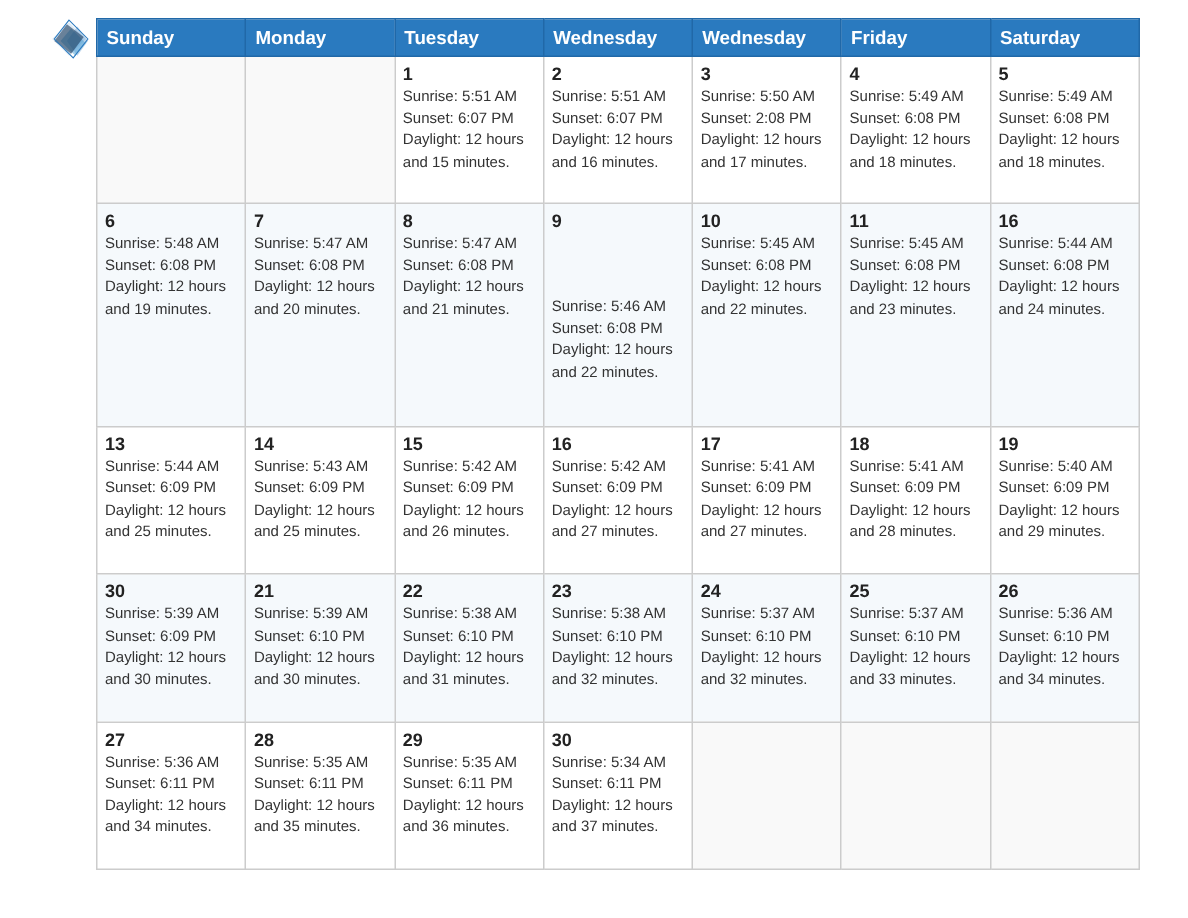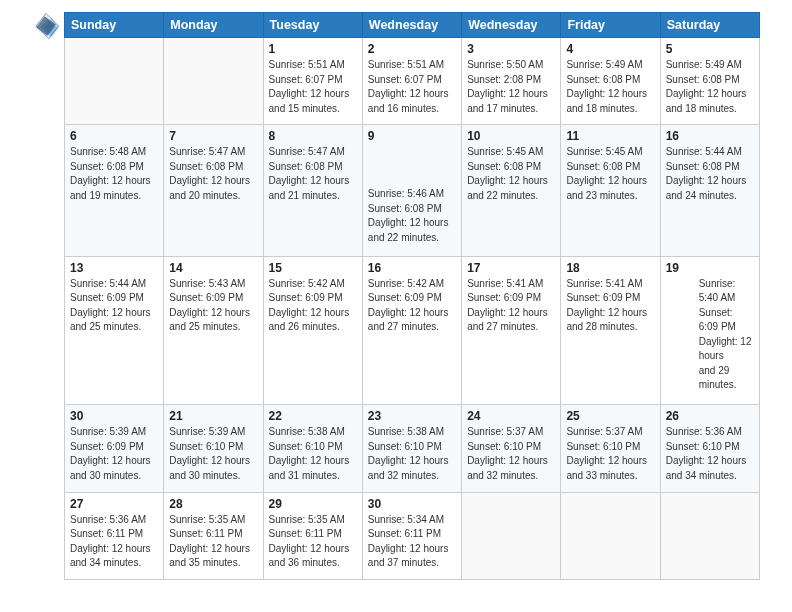--- a/index.html
+++ b/index.html
@@ -265,21 +265,21 @@
           </td>
           <td>
             <span class="day-num">18</span>
             <div class="day-info" style="white-space: pre-line;">Sunrise: 5:41 AM
 Sunset: 6:09 PM
 Daylight: 12 hours
 and 28 minutes.</div>
           </td>
           <td>
             <span class="day-num">19</span>
-            <div class="day-info" style="white-space: pre-line; margin-left: 33px;">Sunrise: 5:40 AM
+            <div class="day-info" style="white-space: pre-line;">Sunrise: 5:40 AM
 Sunset: 6:09 PM
 Daylight: 12 hours
 and 29 minutes.</div>
           </td>
         </tr>
         <tr>
           <td>
             <span class="day-num">30</span>
             <div class="day-info" style="white-space: pre-line;">Sunrise: 5:39 AM
 Sunset: 6:09 PM

